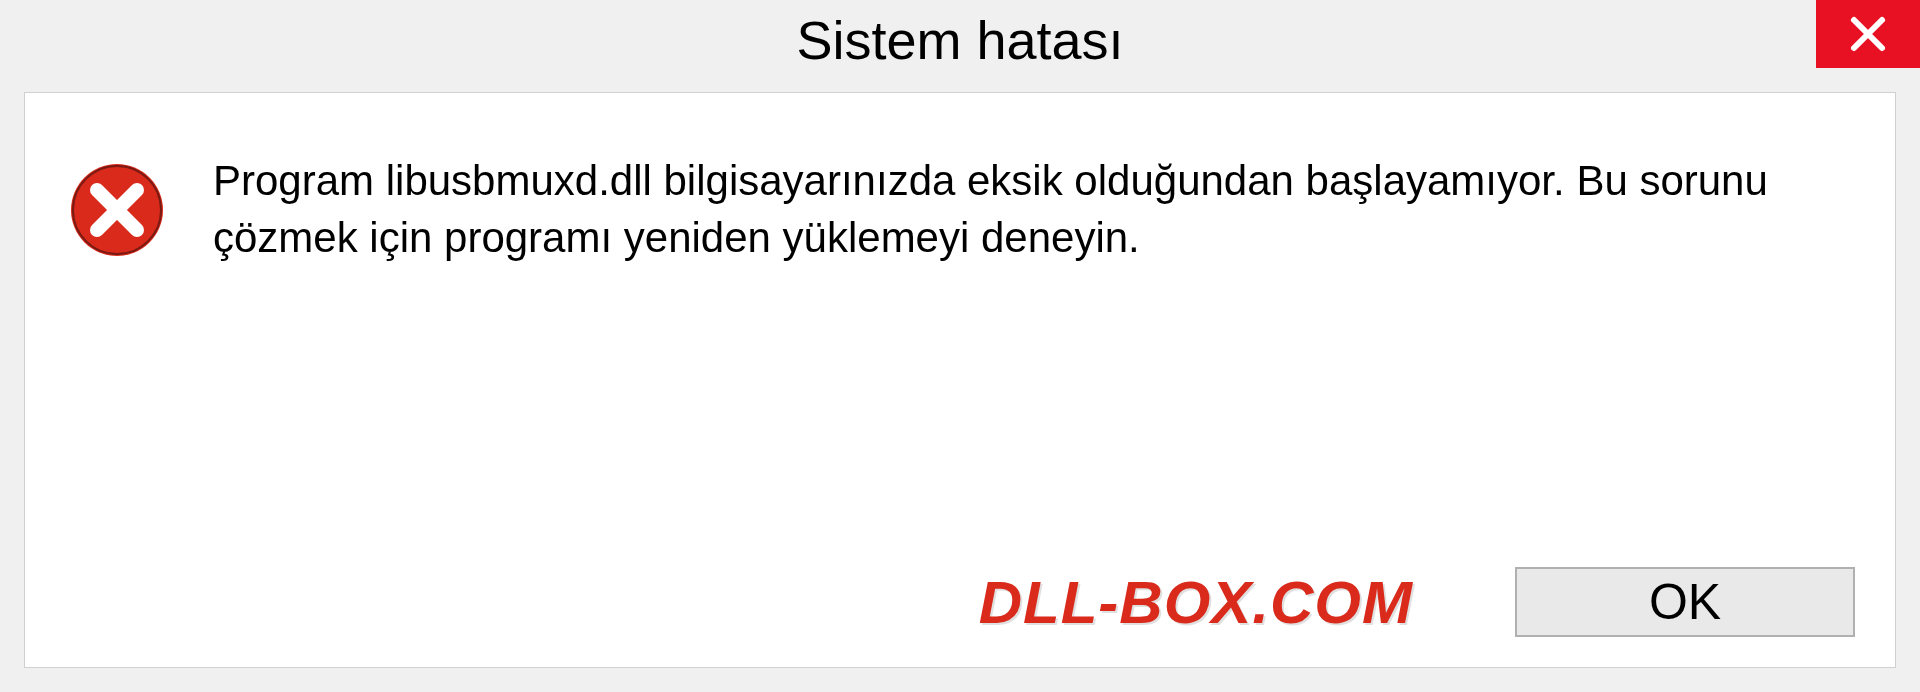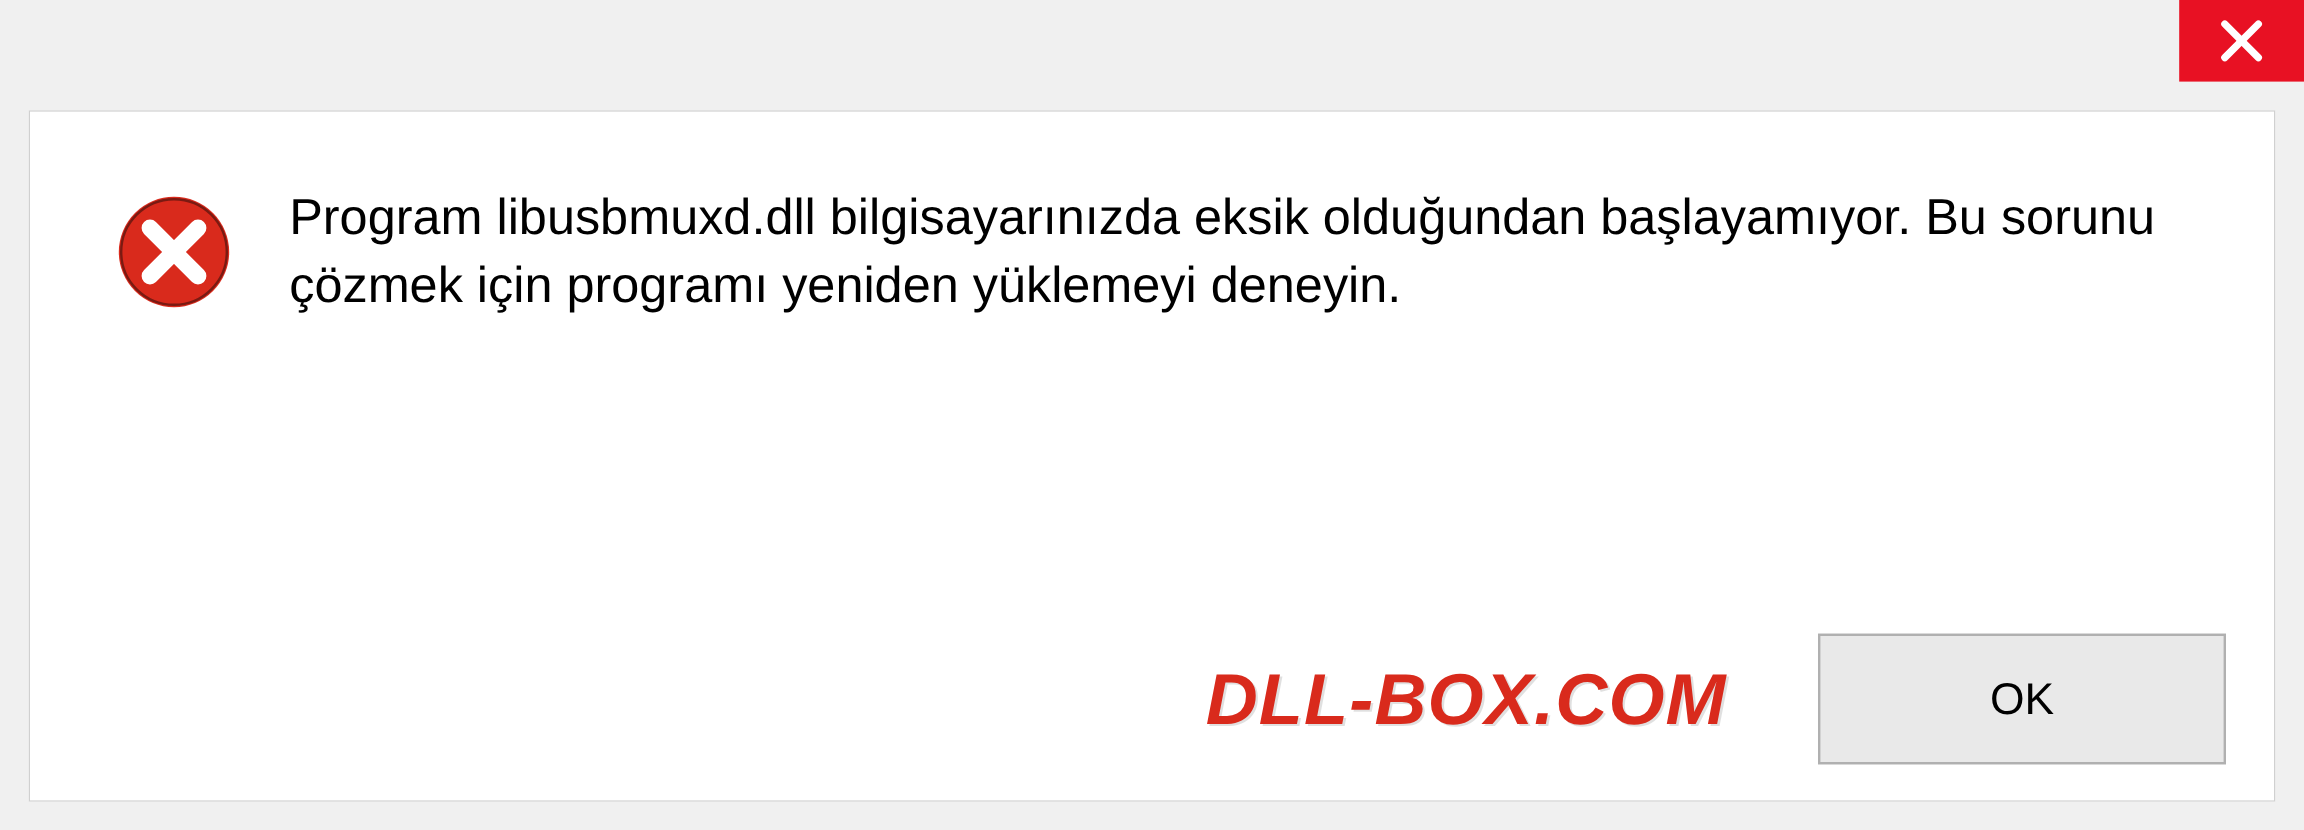--- a/index.html
+++ b/index.html
@@ -44,21 +44,21 @@
     right: 24px;
     top: 92px;
     bottom: 24px;
     background: #ffffff;
     border: 1px solid #d0d0d0;
   }
 
   .message-row {
     display: flex;
     align-items: center;
-    padding: 60px 60px 0 72px;
+    padding: 60px 60px 0 44px;
     gap: 48px;
   }
 
   .error-icon {
     width: 96px;
     height: 96px;
     flex: 0 0 96px;
   }
 
   .message-text {
@@ -85,35 +85,37 @@
     font-weight: 900;
     font-style: italic;
     color: #d92a1c;
     letter-spacing: 1px;
     text-shadow: 2px 2px 0 rgba(0,0,0,0.12);
     margin-right: 20px;
   }
 
   .ok-button {
     width: 340px;
-    height: 109px;
+    height: 70px;
     background: #e9e9e9;
     border: 2px solid #b0b0b0;
-    font-size: 37px;
+    font-size: 50px;
     color: #000;
     display: flex;
     align-items: center;
     justify-content: center;
     cursor: pointer;
+    margin-left: 26px;
   }
 </style>
 </head>
 <body>
 
 <div class="titlebar">
+  <div class="title-text">Sistem hatası</div>
   <div class="close-btn">
     <span>
       <svg width="40" height="40" viewBox="0 0 40 40">
         <line x1="6" y1="6" x2="34" y2="34" stroke="#ffffff" stroke-width="6" stroke-linecap="round"></line>
         <line x1="34" y1="6" x2="6" y2="34" stroke="#ffffff" stroke-width="6" stroke-linecap="round"></line>
       </svg>
     </span>
   </div>
 </div>
 

